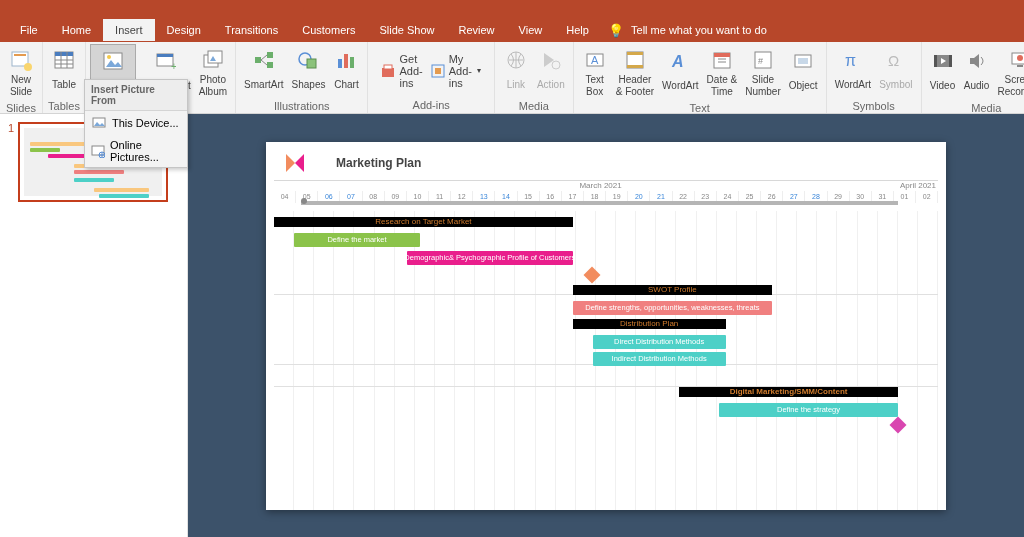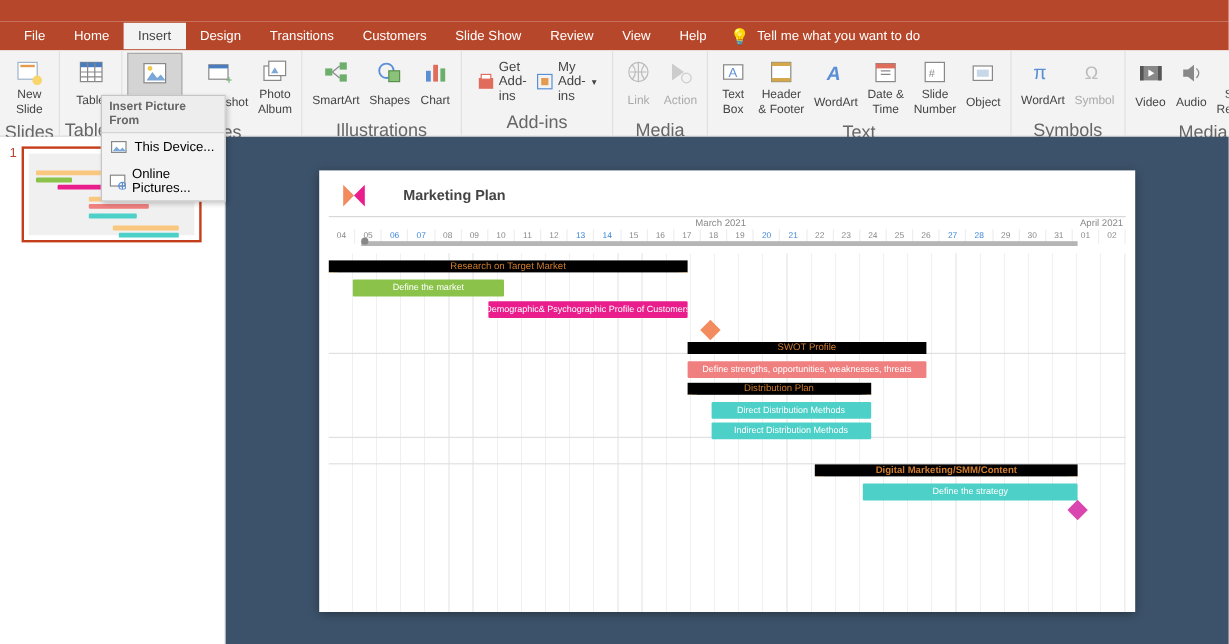--- a/index.html
+++ b/index.html
@@ -12,21 +12,21 @@
 .menutabs { height: 24px; background: #B7472A; display: flex; align-items: center; padding-left: 8px; }
 .menutab { color: #fff; font-size: 11px; padding: 5px 12px; cursor: pointer; }
 .menutab.active { background: #F3F3F3; color: #444; }
 .tell-me { display: flex; align-items: center; margin-left: 8px; color: #fff; font-size: 11px; }
 .tell-me .bulb { margin-right: 6px; font-size: 13px; }
 
 
 .ribbon { height: 72px; background: #F3F3F3; border-bottom: 1px solid #D4D4D4; display: flex; }
 .group { display: flex; flex-direction: column; align-items: center; border-right: 1px solid #E1E1E1; padding: 2px 4px 0 4px; }
 .group-items { display: flex; flex: 1; align-items: stretch; }
-.group-label { font-size: 15px; color: #666; padding: 2px 0; }
+.group-label { font-size: 11px; color: #666; padding: 2px 0; }
 .rbtn { display: flex; flex-direction: column; align-items: center; justify-content: center; font-size: 10px; color: #444; padding: 2px 4px; min-width: 34px; text-align: center; cursor: pointer; line-height: 1.2; }
 .rbtn.active { background: #D4D4D4; border: 1px solid #AAA; }
 .rbtn .icn { height: 28px; display: flex; align-items: center; justify-content: center; }
 .rbtn .lbl { min-height: 22px; display: flex; flex-direction: column; justify-content: center; }
 .addins-col { display: flex; flex-direction: row; justify-content: space-around; padding: 2px 6px; }
 .addins-row { display: flex; align-items: center; font-size: 11px; color: #444; cursor: pointer; padding: 1px 3px; }
 .addins-row .mini { width: 16px; height: 16px; margin-right: 4px; display: inline-flex; align-items: center; justify-content: center; }
 .disabled { color: #AAA; }
 
 

